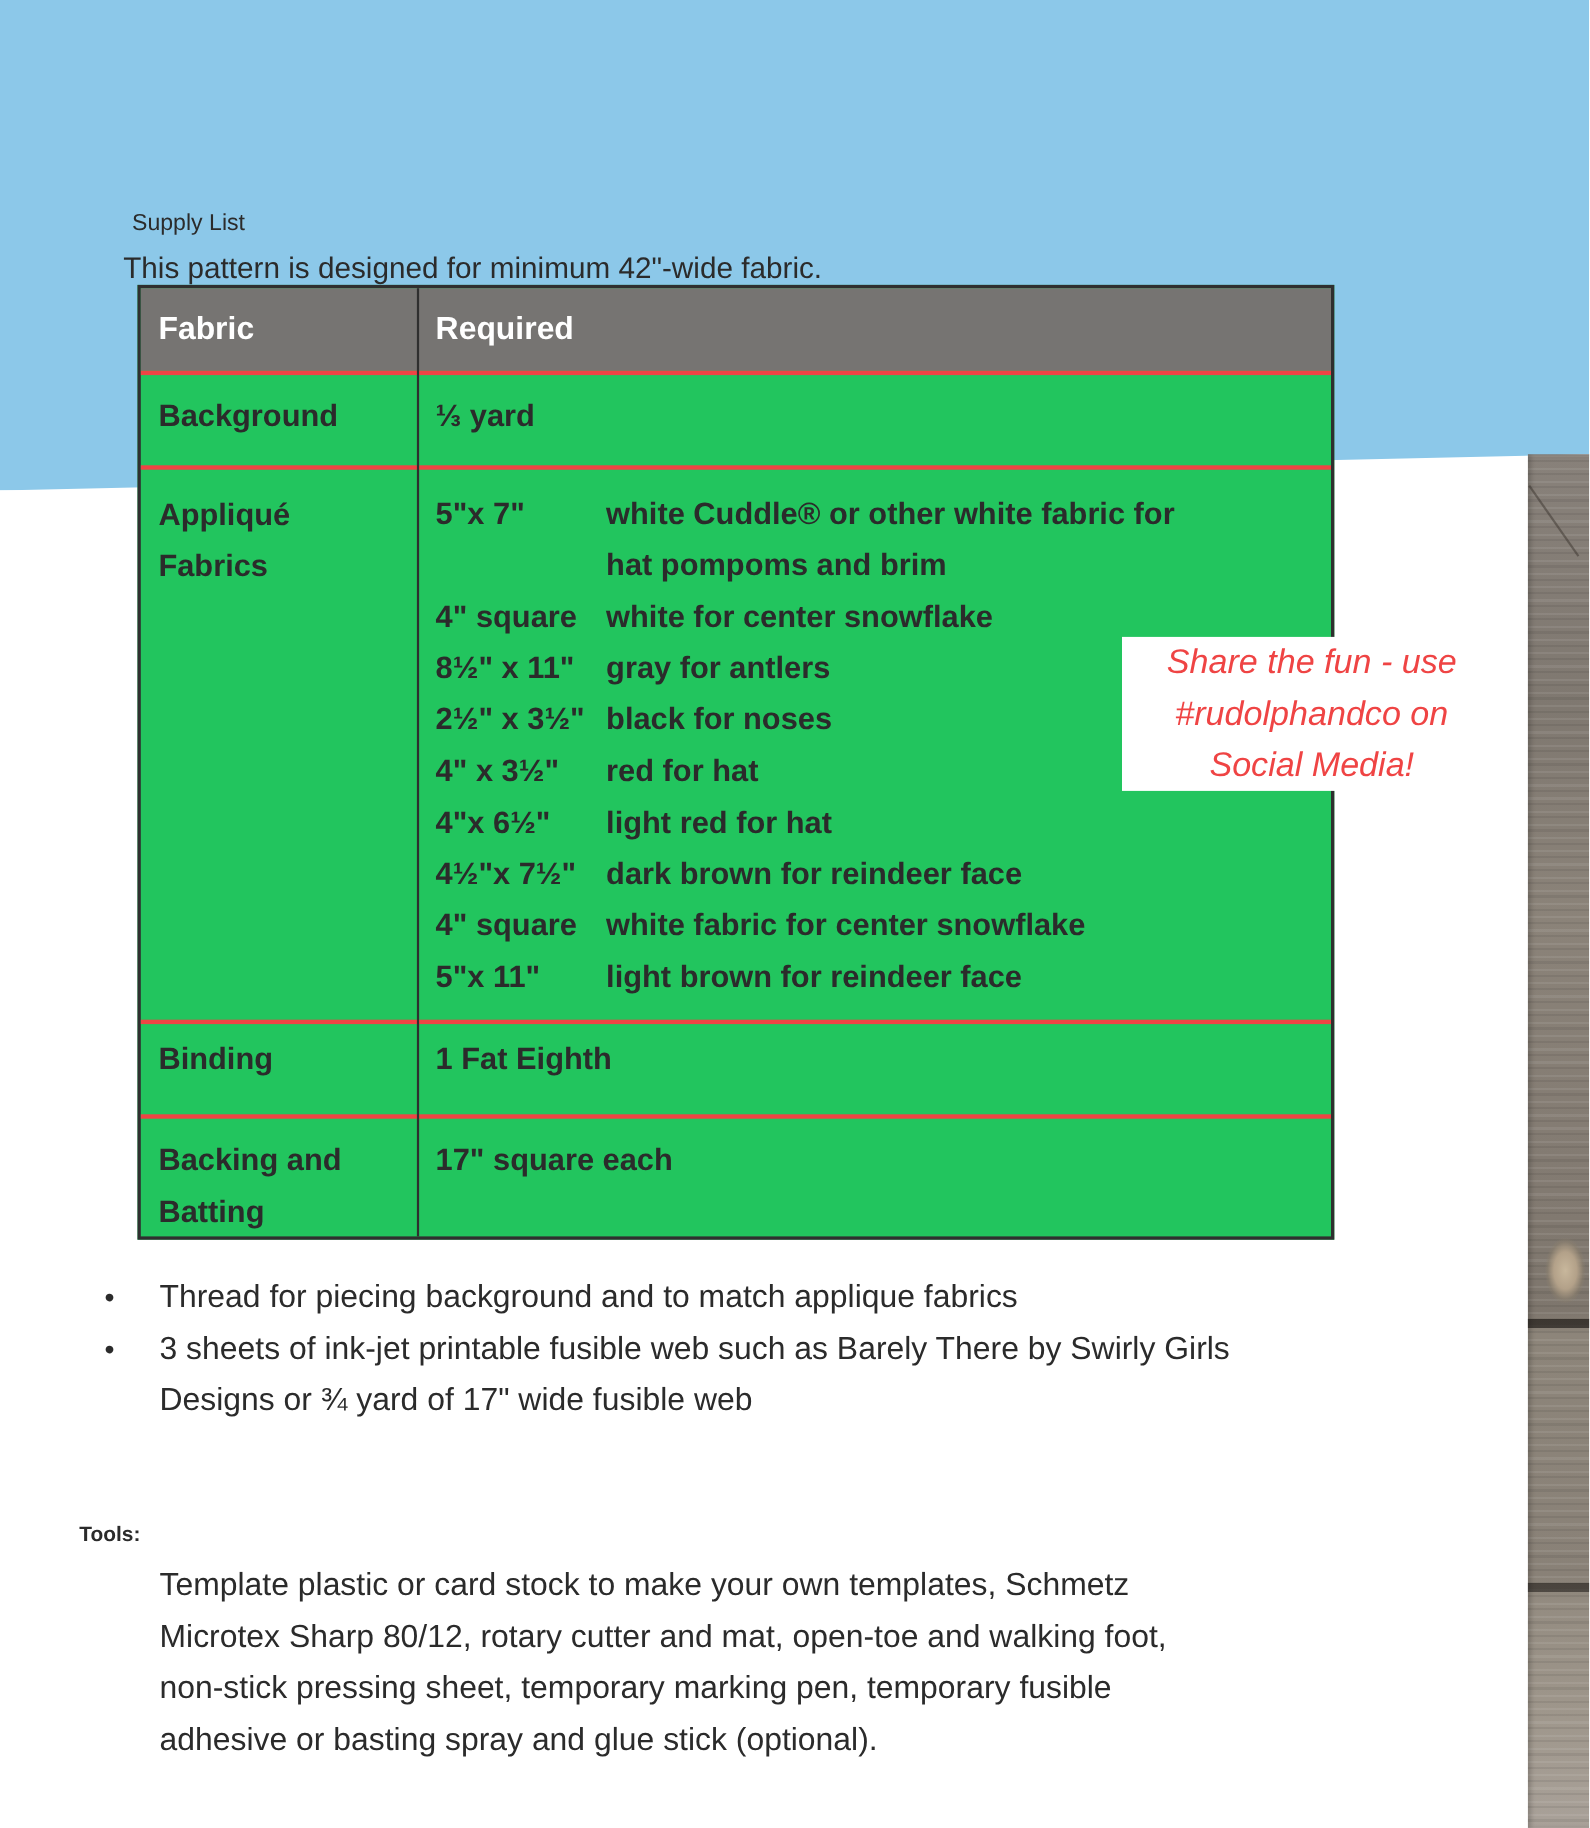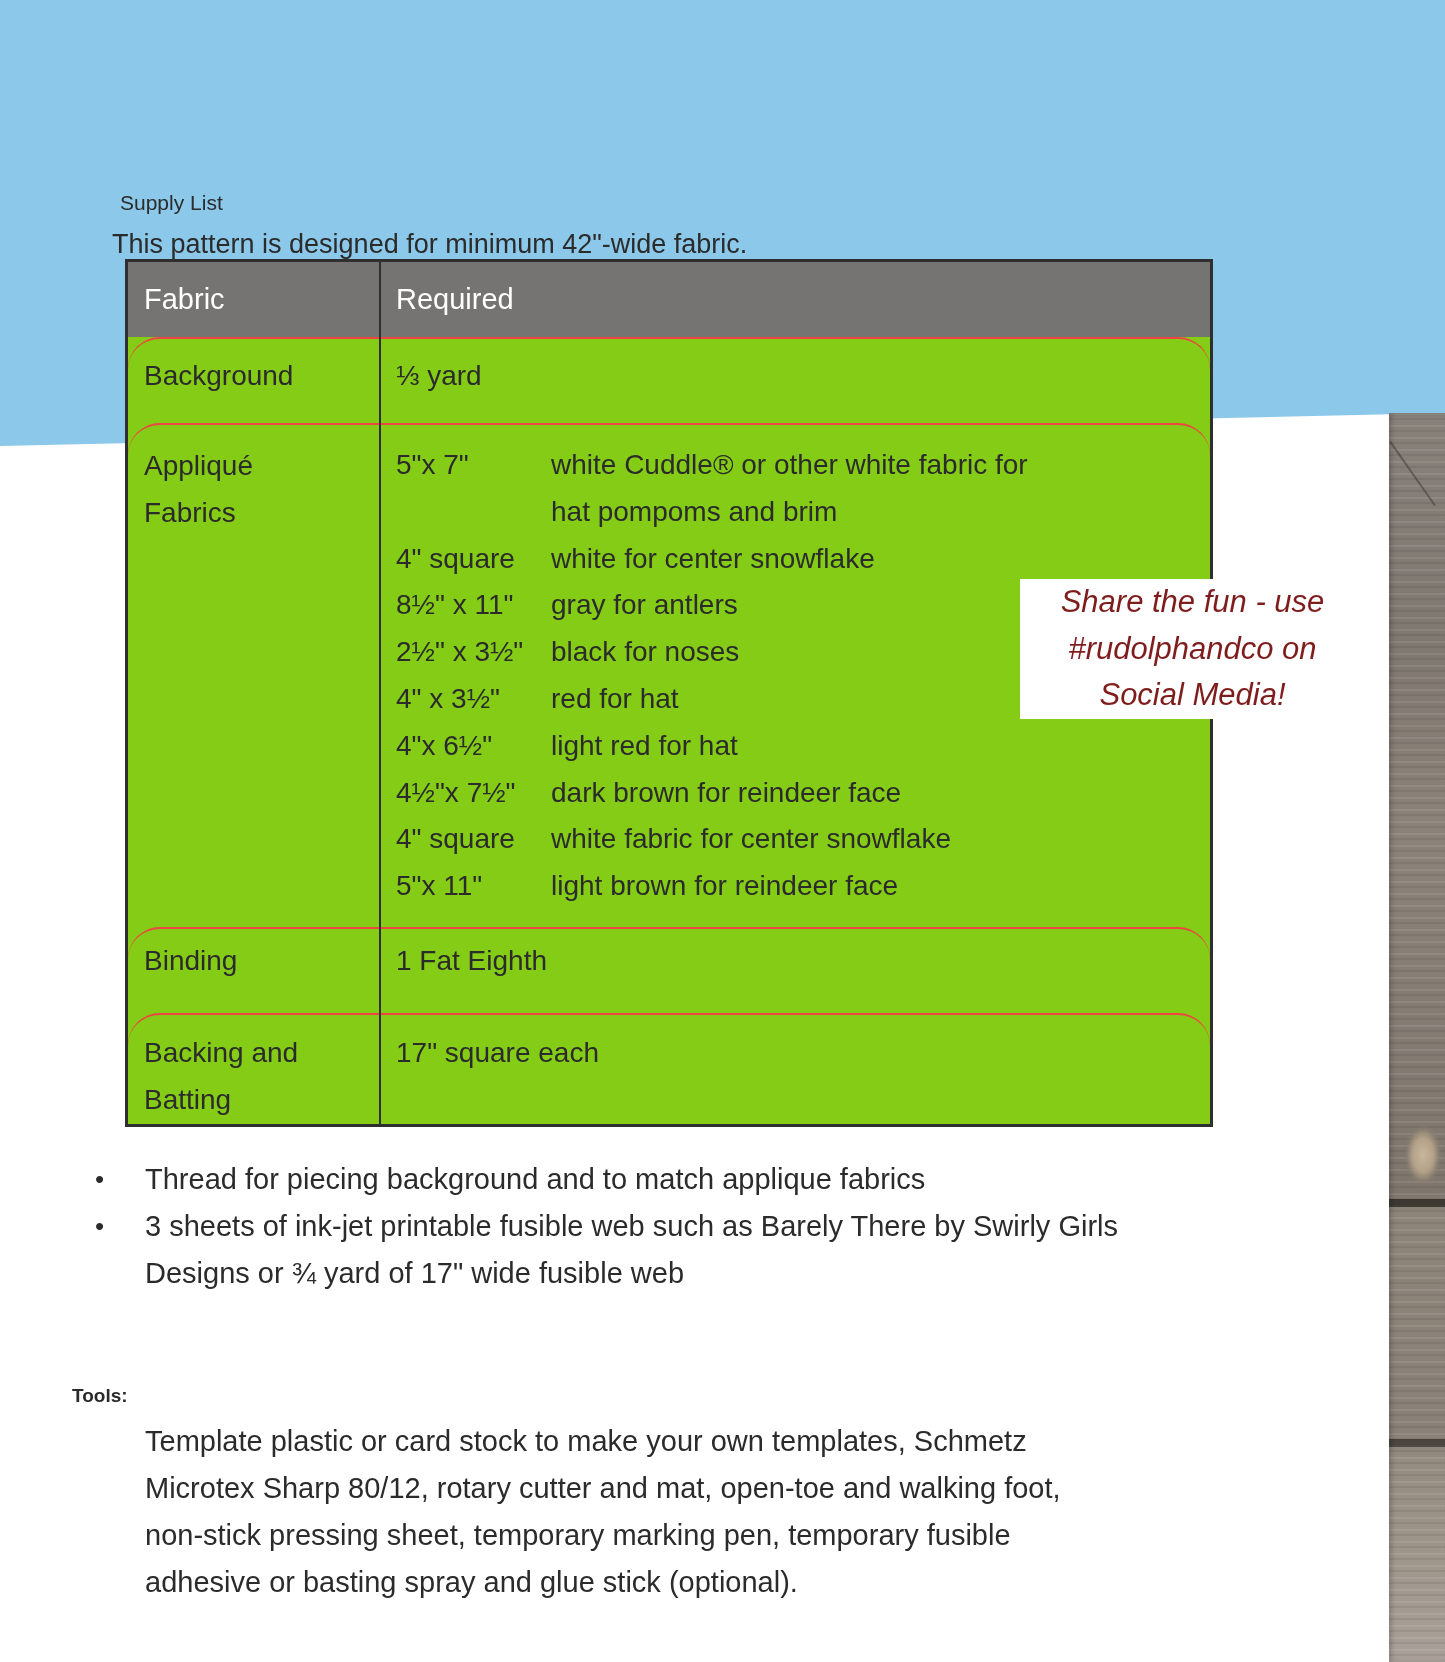--- a/index.html
+++ b/index.html
@@ -25,42 +25,42 @@
     content:"";position:absolute;left:2px;top:28px;width:78px;height:2px;
     background:rgba(50,44,38,.45);transform:rotate(55deg);transform-origin:left top;
   }
   
   .page-title{position:absolute;left:118px;top:108px;font-size:54px;line-height:62px;z-index:2;}
   .page-subtitle{position:absolute;left:120px;top:184px;font-size:21px;line-height:38px;z-index:2;}
   .fabric-note{position:absolute;left:112px;top:228px;font-size:27px;line-height:32px;z-index:2;}
   
   .supply-table{
     position:absolute;left:125px;top:259px;width:1088px;height:868px;z-index:2;
-    border:3px solid #2f2f2f;background:#84cc16;box-sizing:border-box;
+    border:3px solid #2f2f2f;background:#22c55e;box-sizing:border-box;font-weight:bold;
   }
   .col-divider{position:absolute;left:251px;top:0;bottom:0;width:2px;background:#2f2f2f;}
   .t-header{position:relative;height:75px;background:#767472;}
-  .t-row{position:relative;border-top:2px solid #ef4444;box-sizing:border-box;border-radius:32px;}
+  .t-row{position:relative;border-top:4px solid #ef4444;box-sizing:border-box;}
   .row-background{height:86px;}
   .row-applique{height:504px;padding-left:26px;}
   .row-binding{height:86px;}
   .row-backing{height:111px;}
   .h-cell{position:absolute;top:0;height:100%;display:flex;align-items:center;color:#ffffff;font-size:29px;}
   .h-fabric{left:16px;}
   .h-required{left:268px;}
   .cell{position:absolute;font-size:28px;line-height:40px;white-space:nowrap;}
   .c-label{left:16px;}
   .c-value{left:268px;}
   .multiline{line-height:47px;}
   .item-lines{position:absolute;left:268px;top:17px;font-size:28px;line-height:46.8px;white-space:nowrap;}
   .isize{display:inline-block;width:155px;}
   
   .social-note{
     position:absolute;left:1020px;top:579px;width:345px;z-index:3;background:#ffffff;
-    color:#7f1d1d;font-size:31px;font-style:italic;line-height:46.5px;text-align:center;
+    color:#ef4444;font-size:31px;font-style:italic;line-height:46.5px;text-align:center;
   }
   
   .bullet-list{position:absolute;left:95px;top:1156px;z-index:2;font-size:29px;}
   .bullet-line{height:47px;line-height:47px;white-space:nowrap;}
   .bullet-marker{display:inline-block;width:50px;font-size:26px;vertical-align:top;}
   
   .tools-label{position:absolute;left:72px;top:1372px;font-size:19px;line-height:47px;z-index:2;font-weight:bold;}
   .tools-paragraph{position:absolute;left:145px;top:1418px;font-size:29px;line-height:47px;z-index:2;}
   .tools-line{white-space:nowrap;}
 </style>

